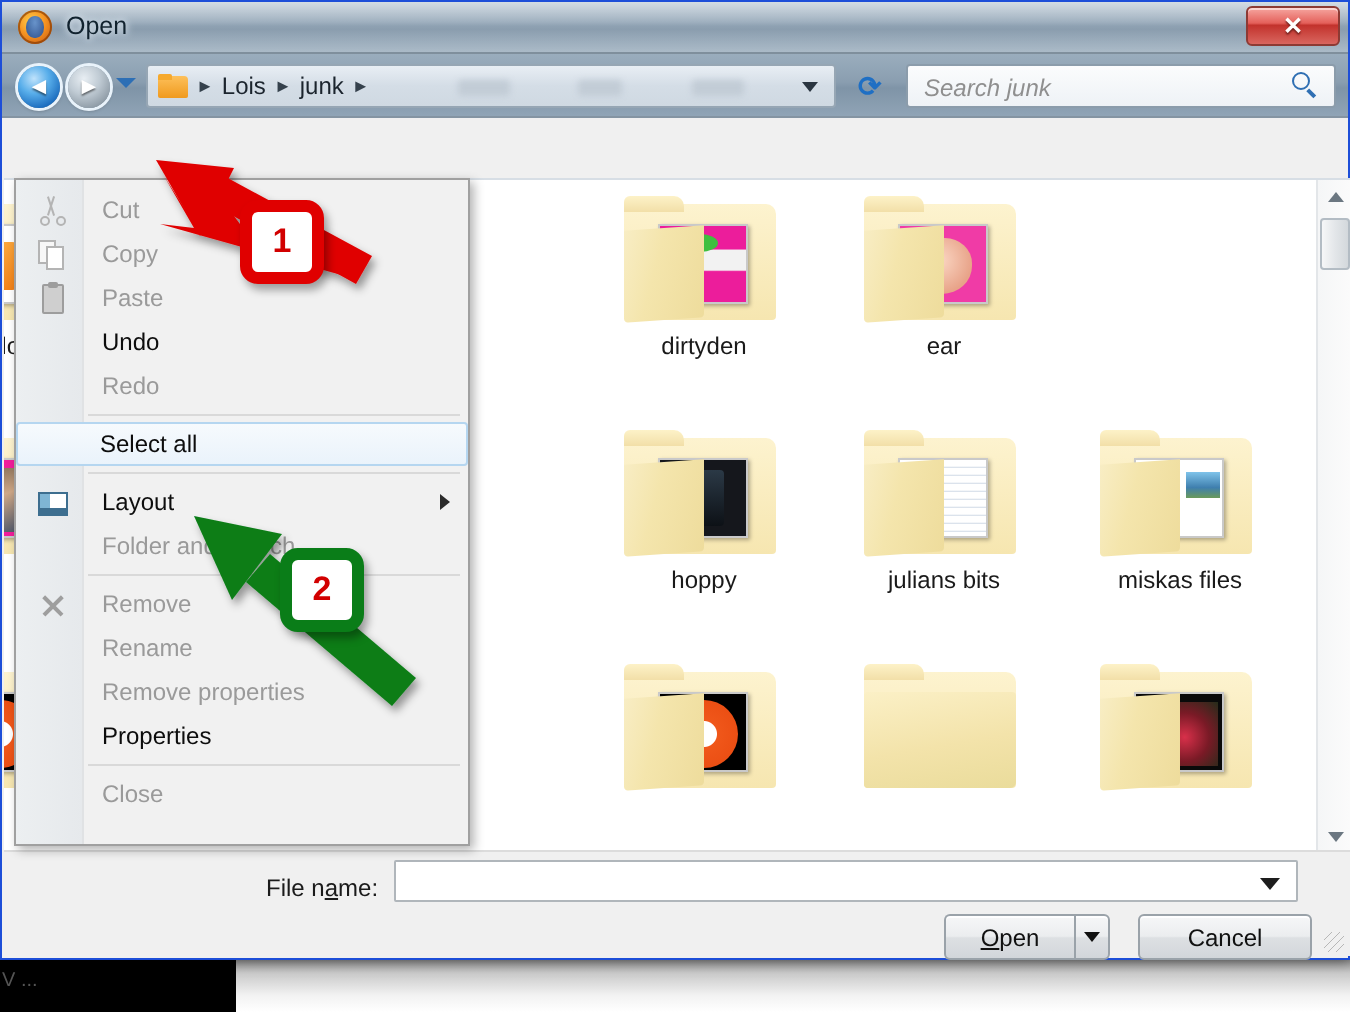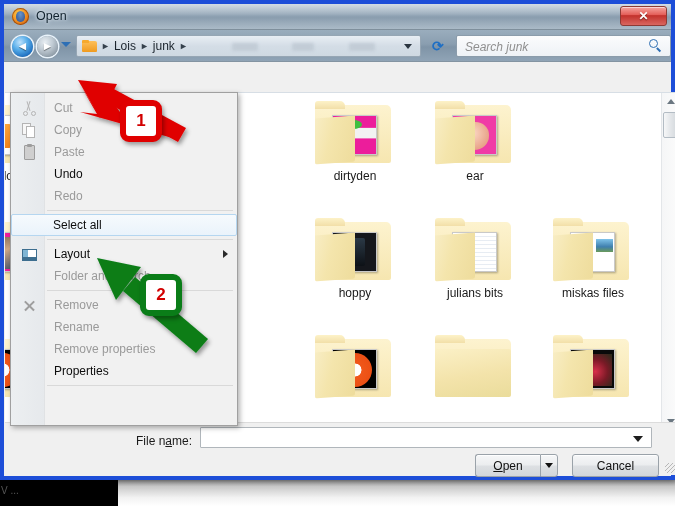--- a/index.html
+++ b/index.html
@@ -45,21 +45,21 @@
     filter:blur(3px); opacity:.85;
   }
   #bg-glass-blob {
     position:absolute; left:390px; top:9px; width:110px; height:9px;
     background:#64707a; filter:blur(4px); opacity:.7; border-radius:4px;
   }
 
   
   #dialog {
     position:absolute; left:0; top:0; width:675px; height:480px;
-    border:4px solid #1d4ed8;
+    border:1px solid #1d4ed8;
     background:#f0f0f0;
     box-shadow:0 0 6px rgba(0,0,0,.5);
   }
 
   
   #titlebar {
     position:relative; height:26px;
     background:linear-gradient(180deg,#9fb2c2 0%,#8da1b3 40%,#7e93a6 55%,#93a7b8 100%);
     border-bottom:1px solid #7f8f9c;
   }
@@ -729,20 +729,23 @@
       </div>
       <div class="menu-item disabled">
         <span class="mtext">Remove properties</span>
       </div>
       <div class="menu-item enabled">
         <span class="mtext">Properties</span>
       </div>
 
       <div class="menu-sep"></div>
 
+      <div class="menu-item disabled">
+        <span class="mtext">Close</span>
+      </div>
     </div>
   </div>
 </div>
 
 <div id="annotations">
   <svg width="675" height="506" style="position:absolute;left:0;top:0;">
     <defs>
       <filter id="shdw" x="-50%" y="-50%" width="200%" height="200%">
         <feDropShadow dx="2" dy="3" stdDeviation="2" flood-color="#000" flood-opacity="0.38"></feDropShadow>
       </filter>

